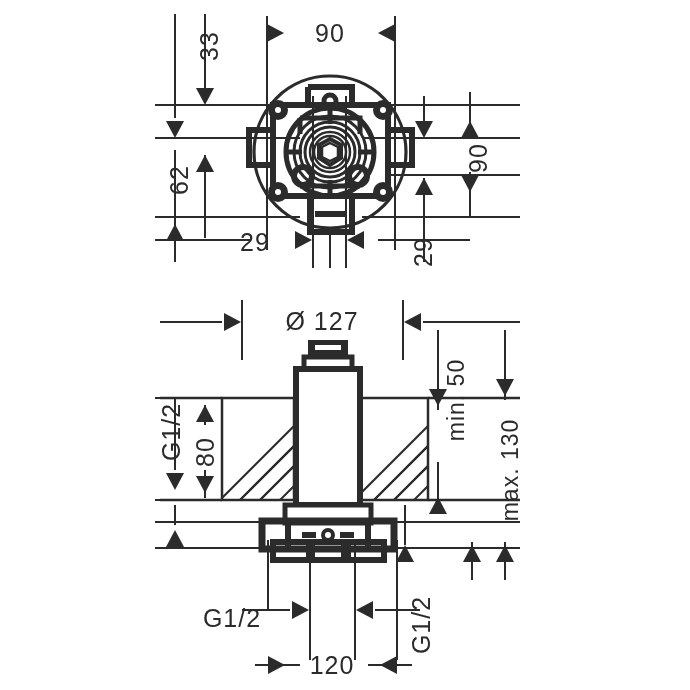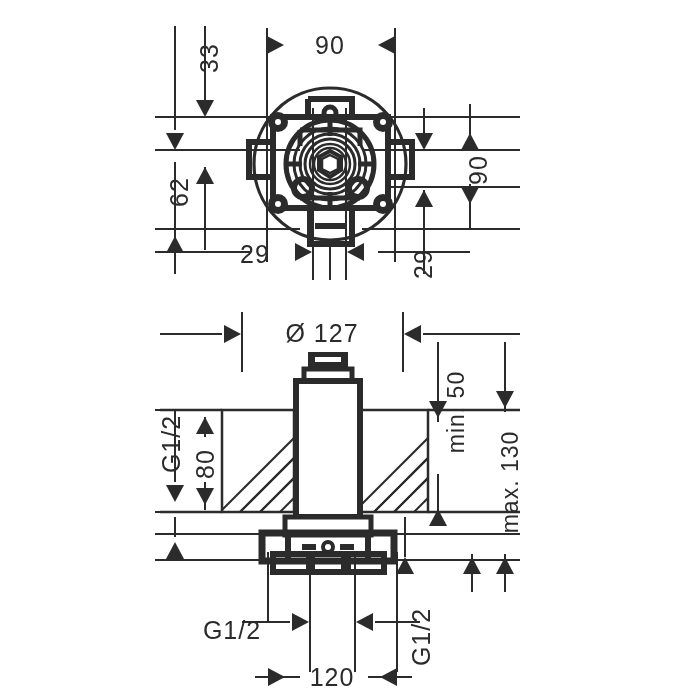--- a/index.html
+++ b/index.html
@@ -1,18 +1,18 @@
 <!DOCTYPE html>
 <html><head>
 <meta charset="utf-8">
 <style>
   html,body{margin:0;padding:0;background:#ffffff;}
   body{width:690px;height:690px;overflow:hidden;
        font-family:"Liberation Sans", sans-serif;}
-  #sheet{position:relative;width:690px;height:664px;background:#f0abfc;margin-top:12px;}
+  #sheet{position:relative;width:690px;height:664px;background:#f0abfc;}
   svg{display:block;}
   .lbl{font-family:"Liberation Sans", sans-serif;font-size:25px;fill:#2b2b2b;letter-spacing:1px;}
   .lbl-sm{font-family:"Liberation Sans", sans-serif;font-size:23px;fill:#2b2b2b;letter-spacing:1px;}
 </style>
 </head>
 <body>
 
 <div id="sheet">
 <svg width="690" height="690" viewBox="0 0 690 690">
 

